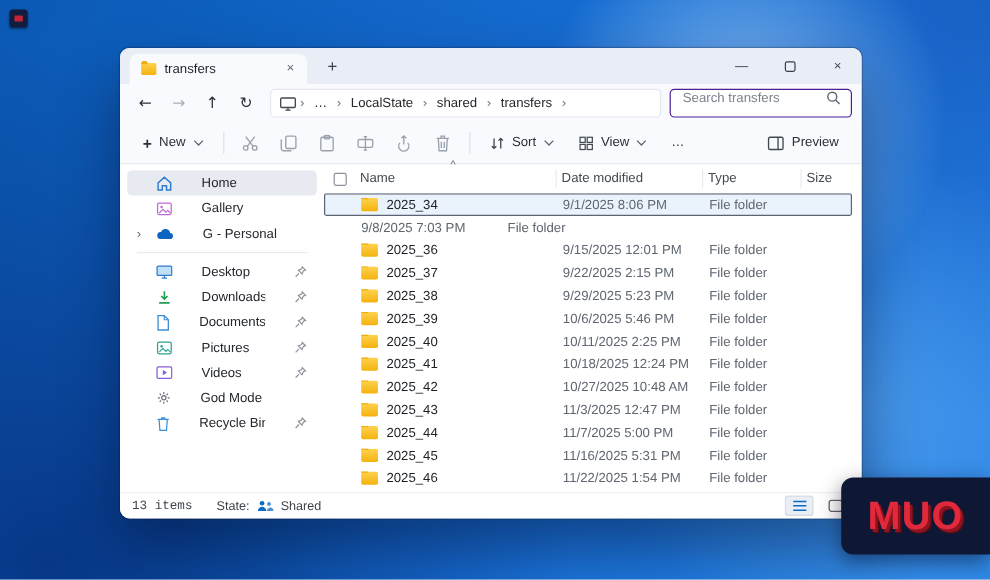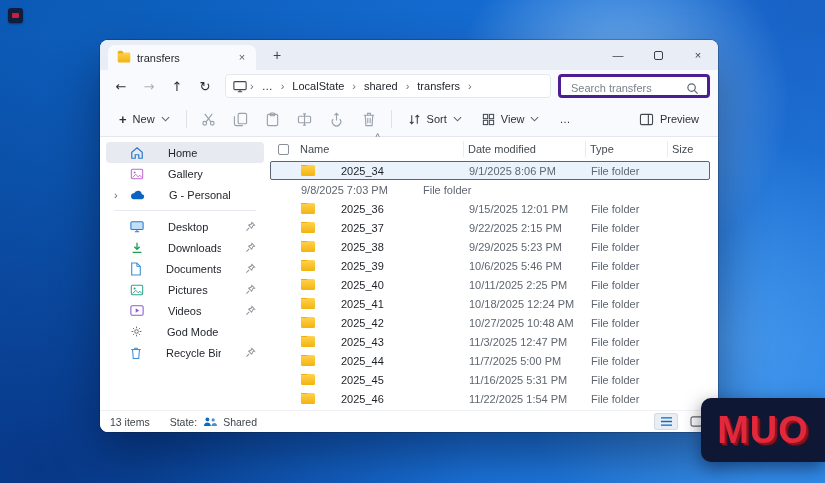--- a/index.html
+++ b/index.html
@@ -17,21 +17,21 @@
       radial-gradient(circle 500px at 820px 0px, rgba(20,80,180,.6), rgba(20,80,180,0) 70%),
       linear-gradient(115deg,#0b59b4 0%,#146fd4 55%,#2a86e8 100%); padding-left: 31px;}
   .desktop-logo{position:absolute;left:8px;top:8px;width:15px;height:15px;border-radius:3px;
     background:#101d3f;box-shadow:0 1px 2px rgba(0,0,0,.4);}
   .desktop-logo::after{content:"";position:absolute;left:4px;top:5px;width:7px;height:5px;background:#c2233a;border-radius:1px;}
 
   
   .watermark{position:absolute;right:0;top:398px;width:124px;height:64px;background:#0e1834;
     border-radius:10px 0 0 10px;display:flex;align-items:center;justify-content:center;
     box-shadow:0 6px 18px rgba(0,0,20,.5);}
-  .watermark span{font-size:38px;font-weight:900;color:#e2293b;letter-spacing:1px;
+  .watermark span{font-size:33px;font-weight:900;color:#e2293b;letter-spacing:1px;
     text-shadow:2px 2px 0 #8f1420,3px 3px 0 #5c0d14;}
 
   
   .window{position:absolute;left:100px;top:40px;width:618px;height:392px;background:#fdfdfe;
     border-radius:8px;overflow:hidden;display:flex;flex-direction:column;font-size:11px;color:#23272d;
     box-shadow:0 0 0 1px rgba(10,20,40,.25),0 24px 48px rgba(0,10,40,.45);}
 
   
   .tabbar{height:30px;background:#e9eef6;display:flex;align-items:flex-end;padding-left:8px;position:relative;flex:none;}
   .tab{height:25px;width:148px;background:#f8fafd;border-radius:7px 7px 0 0;display:flex;align-items:center;
@@ -45,22 +45,22 @@
 
   
   .addressbar{height:32px;background:#f8fafd;display:flex;align-items:center;padding:0 8px;gap:2px;flex:none;}
   .navbtn{width:26px;height:24px;border:none;background:transparent;font-size:13px;color:#2b3036;border-radius:4px;
     font-family:"DejaVu Sans",sans-serif;padding:0;}
   .navbtn.disabled{color:#aab0b9;}
   .crumb-box{flex:1;height:24px;background:#fff;border:1px solid #e3e7ee;border-radius:4px;display:flex;
     align-items:center;padding:0 7px;gap:3px;margin:0 5px;overflow:hidden;}
   .crumb{padding:1px 5px;border-radius:3px;color:#23272d;white-space:nowrap;}
   .crumb-sep{color:#6b727b;font-size:11px;}
-  .search-box{width:152px;height:24px;background:#fff;border:3px solid #4c1d95;border-radius:4px;display:flex;
-    align-items:flex-end;padding:0 8px;gap:6px;}
+  .search-box{width:152px;height:24px;background:#fff;border:1px solid #4c1d95;border-radius:4px;display:flex;
+    align-items:flex-start;padding:0 8px;gap:6px;}
   .search-box input{flex:1;border:none;outline:none;background:transparent;font-size:11px;color:#50565e;
     font-family:inherit;min-width:0;}
   .search-box input::placeholder{color:#7a828c;}
 
   
   .toolbar{height:35px;background:#f8fafd;border-bottom:1px solid #e4e8ee;display:flex;align-items:center;
     padding:0 10px;gap:2px;flex:none;}
   .tb-btn{display:flex;align-items:center;gap:6px;border:none;background:transparent;padding:4px 9px;
     border-radius:4px;font-size:11px;color:#2b3036;font-family:inherit;}
   .plus-glyph{font-size:13px;font-weight:bold;line-height:11px;}
@@ -99,27 +99,27 @@
   .col-date{width:122px;flex:none;}
   .col-type{width:82px;flex:none;}
   .col-size{flex:1;min-width:0;}
   .checkbox{width:11px;height:11px;border:1px solid #8a909a;border-radius:2px;background:#fff;display:inline-block;}
 
   .rows{flex:1;overflow:hidden;}
   .row{height:19px;display:flex;align-items:center;border:1px solid transparent;border-radius:2px;}
   .row.selected{background:#eaf3fc;border-color:#5a6472;}
   .cell{white-space:nowrap;overflow:hidden;}
   .name-cell{display:flex;align-items:center;gap:7px;padding-left:4px;}
-  .nm{color:#1d2126;margin-left:19px;}
+  .nm{color:#1d2126;}
   .dim{color:#5f6670;padding-left:4px;}
 
   
   .statusbar{height:22px;border-top:1px solid #eef0f4;background:#fff;display:flex;align-items:center;
     gap:6px;padding:0 10px;font-size:10.5px;color:#3f454d;flex:none;}
-  .status-count{margin-right:14px;}
+  .status-count{margin-right:14px;font-family:Liberation Mono, monospace;}
   .status-spacer{flex:1;}
   .vbtn{width:24px;height:17px;display:flex;align-items:center;justify-content:center;border:none;
     background:transparent;border-radius:3px;padding:0;}
   .vbtn.active{background:#e9eef5;box-shadow:0 0 0 1px #d5dbe4 inset;}
 </style>
 </head>
 <body>
 
 <div class="desktop">
   <div class="desktop-logo"></div>

